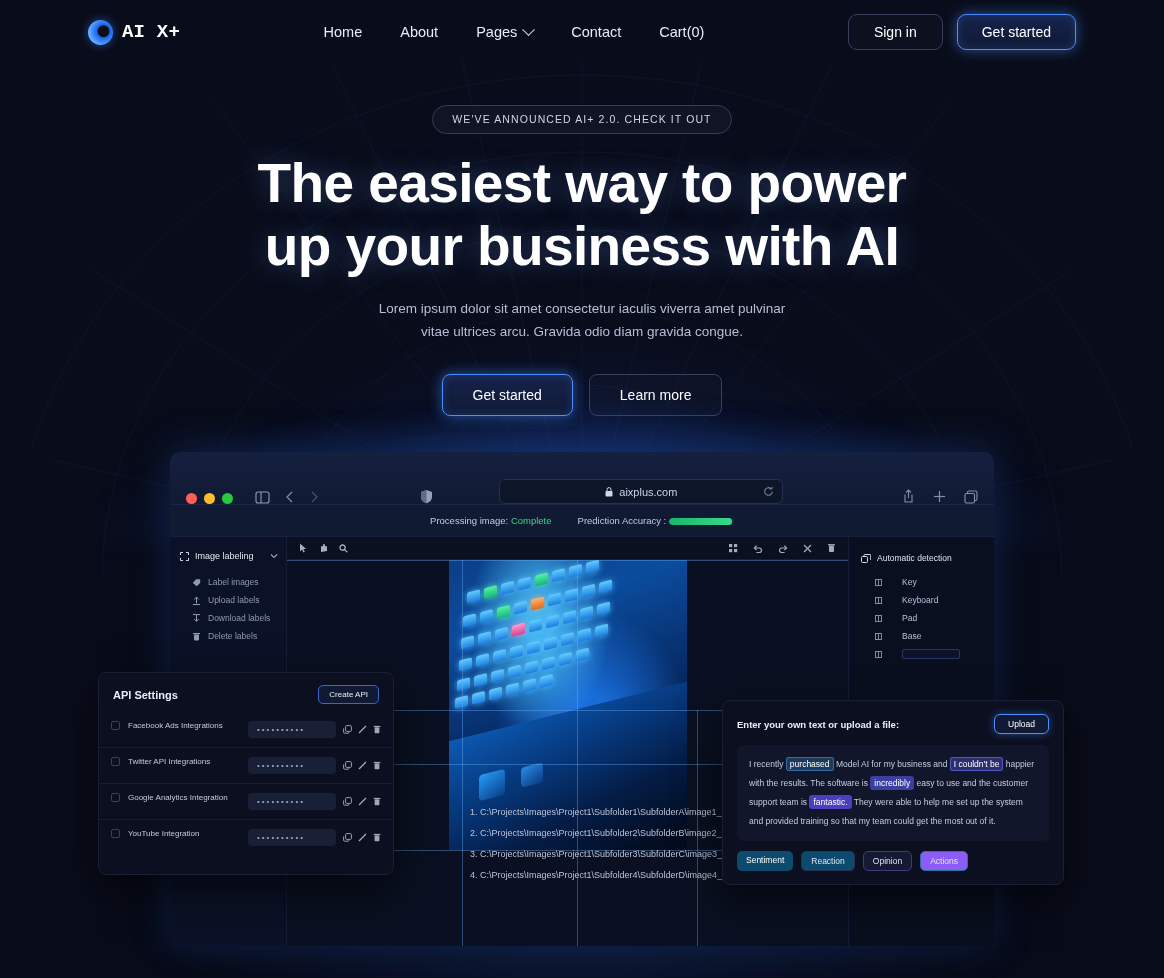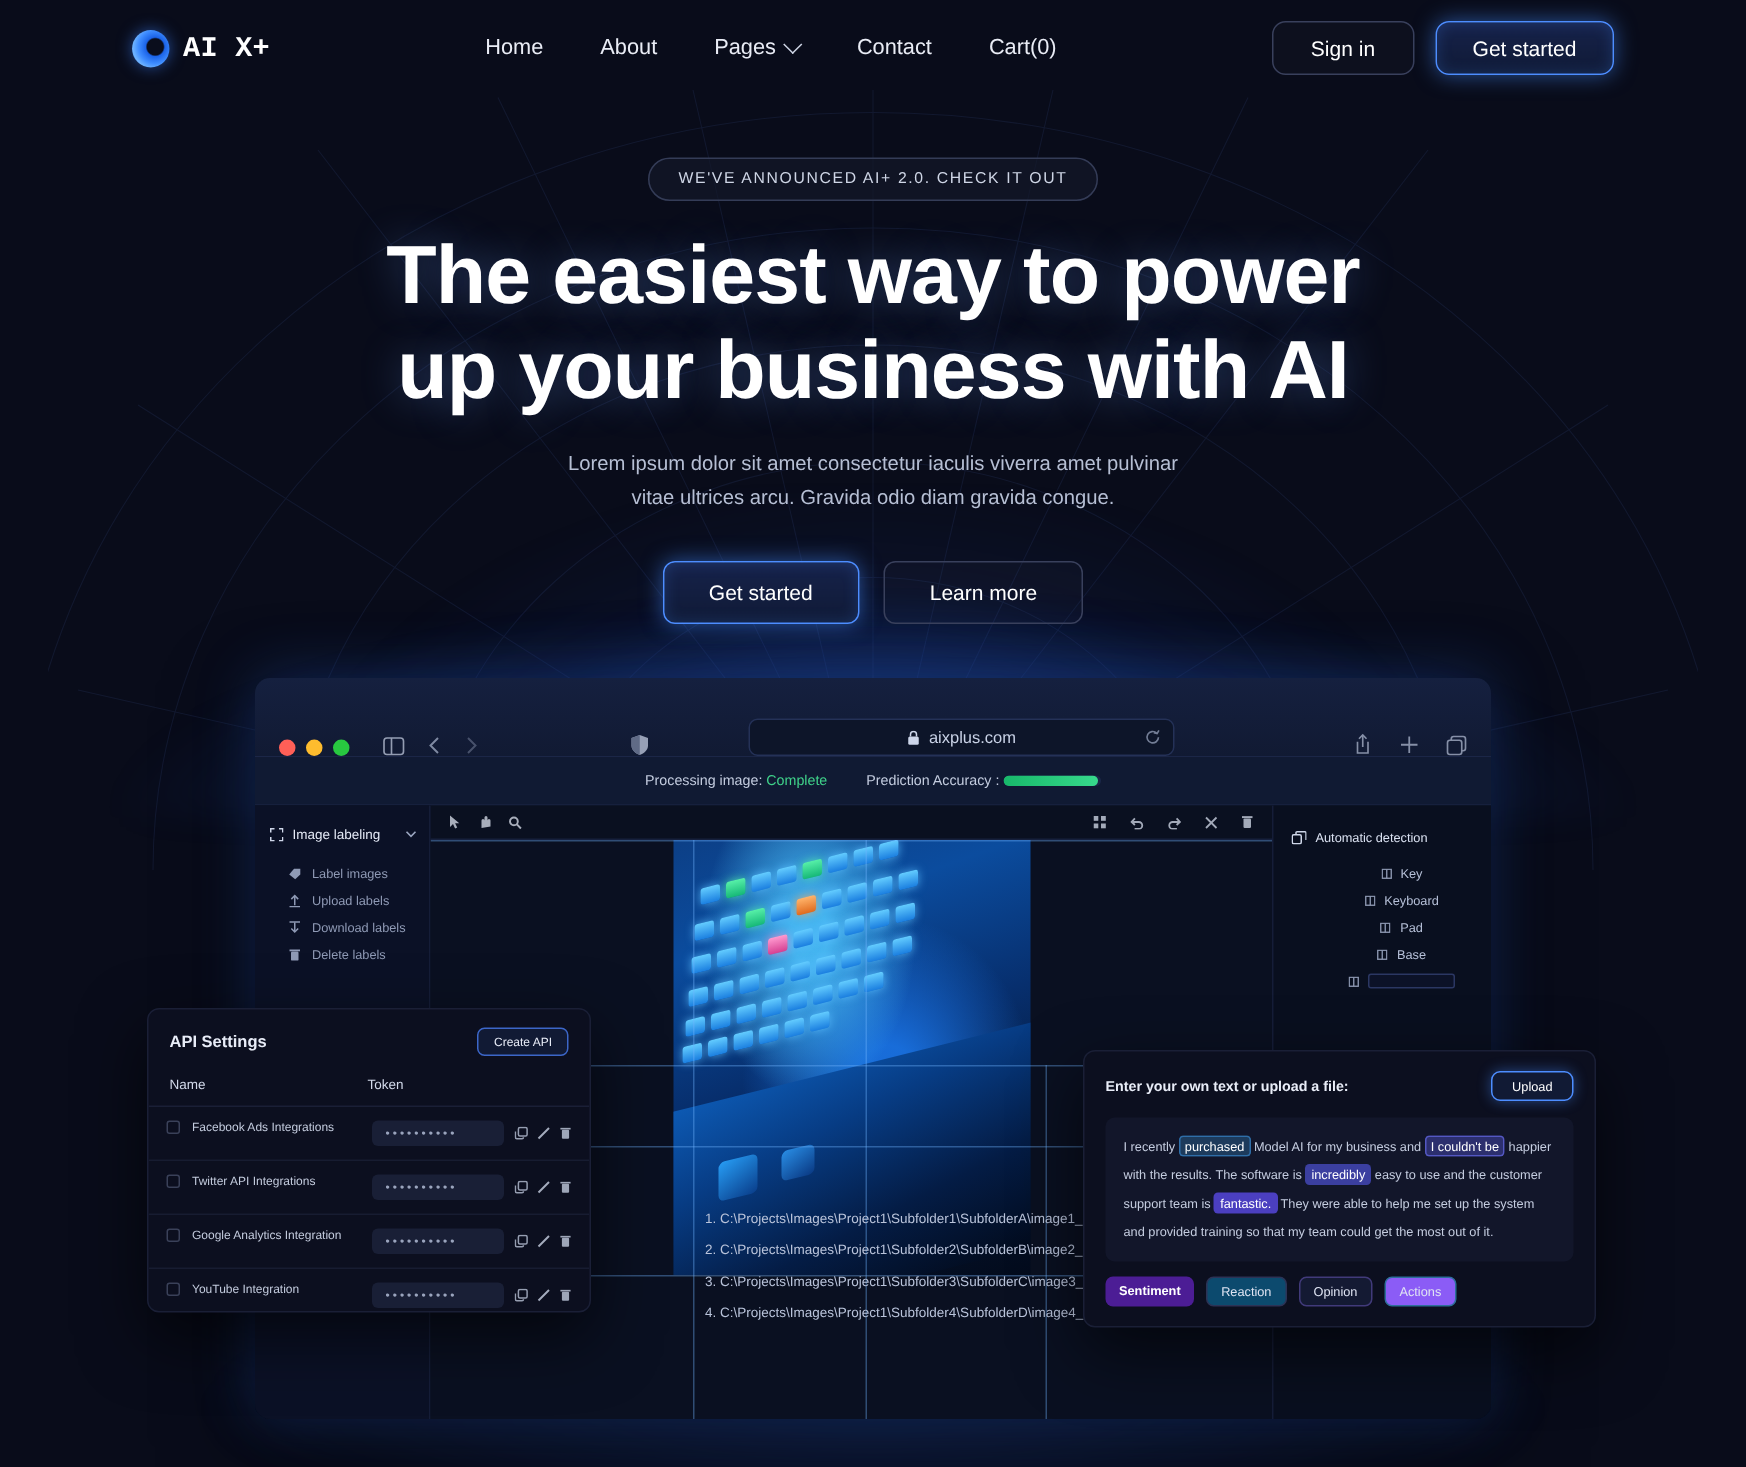--- a/index.html
+++ b/index.html
@@ -198,21 +198,21 @@
     background: linear-gradient(150deg,#2f9bf5,#0a3a86); border-radius: 4px; transform: skewY(-14deg); opacity:.85;}
   .guide { position: absolute; background: rgba(110,180,255,.38); }
   .guide.h { left: 0; right: 0; height: 1px; }
   .guide.v { top: 0; bottom: 0; width: 1px; }
   .app-right {
     width: 146px; border-left: 1px solid #151d38;
     padding: 16px 0 0 12px; font-size: 8.5px; color: #c8d1e4;
     background: rgba(9,14,31,.35);
   }
   .det-head { display: flex; align-items: center; gap: 6px; margin-bottom: 10px; color:#dbe2f2; }
-  .det-item { display: flex; align-items: center; gap: 6px; padding: 4px 0 4px 14px; color: #b6c0d8; justify-content: center; }
+  .det-item { display: flex; align-items: center; gap: 20px; padding: 4px 0 4px 14px; color: #b6c0d8; }
   .det-input { width: 58px; height: 10px; border: 1px solid #2b3763; border-radius: 2px; background: #0c1densed; }
   .det-input { background: #0c1228; }
 
   .filelist {
     position: absolute; left: 300px; bottom: 60px;
     font-size: 9px; color: #b9c3da; line-height: 21px;
     z-index: 6;
   }
 
   
@@ -269,21 +269,21 @@
     font-size: 8.5px; line-height: 19px; color: #c5cde0;
     height: 96px; overflow: hidden;
   }
   .hl { padding: 2px 4px; border-radius: 3px; color: #fff; }
   .hl.a { background: #1d3b5c; box-shadow: inset 0 0 0 1px #2f6ea8; }
   .hl.b { background: #2c2f6e; box-shadow: inset 0 0 0 1px #5458c2; }
   .hl.c { background: #3b3fa0; }
   .hl.d { background: #4b3fc0; }
   .tc-tags { margin-top: 10px; display: flex; gap: 8px; }
   .tag { font-size: 8.5px; padding: 4px 9px; border-radius: 5px; color: #dfe4f3; cursor: pointer; }
-  .tag.t0 { background: #4c1d95; color: #fff; font-weight: bold; }
+  .tag.t0 { background: #0c4a6e; color: #fff; }
   .tag.t1 { background: #0c4a6e; border: 1px solid #2c3356; }
   .tag.t2 { background: #141a33; border: 1px solid #413a7a; }
   .tag.t3 { background: #8b5cf6; border: 1px solid #2d6f9c; }
 
   svg { display: block; }
 </style>
 </head>
 <body>
 
 <div class="page">
@@ -694,24 +694,20 @@
         <div>4. C:\Projects\Images\Project1\Subfolder4\SubfolderD\image4_09876.jpg</div>
       </div>
     </div>
   </div>
 
   <div class="api-card">
     <div class="api-head">
       <div class="api-title">API Settings</div>
       <div class="api-create">Create API</div>
     </div>
-    <div class="api-cols">
-      <div class="c1">Name</div>
-      <div>Token</div>
-    </div>
 
     <div class="api-row">
       <span class="cbox"></span>
       <span class="api-name">Facebook Ads Integrations</span>
       <span class="tokenbox">••••••••••</span>
       <span class="row-icons">
         <span>
             <svg width="9" height="9" viewBox="0 0 9 9" fill="none" stroke="#b9c2d6" stroke-width="1">
               <rect x="2.6" y="0.6" width="5.8" height="5.8" rx="1"></rect>
               <path d="M6 7.2a1 1 0 0 1-1 1H1.6a1 1 0 0 1-1-1V3.4"></path>

